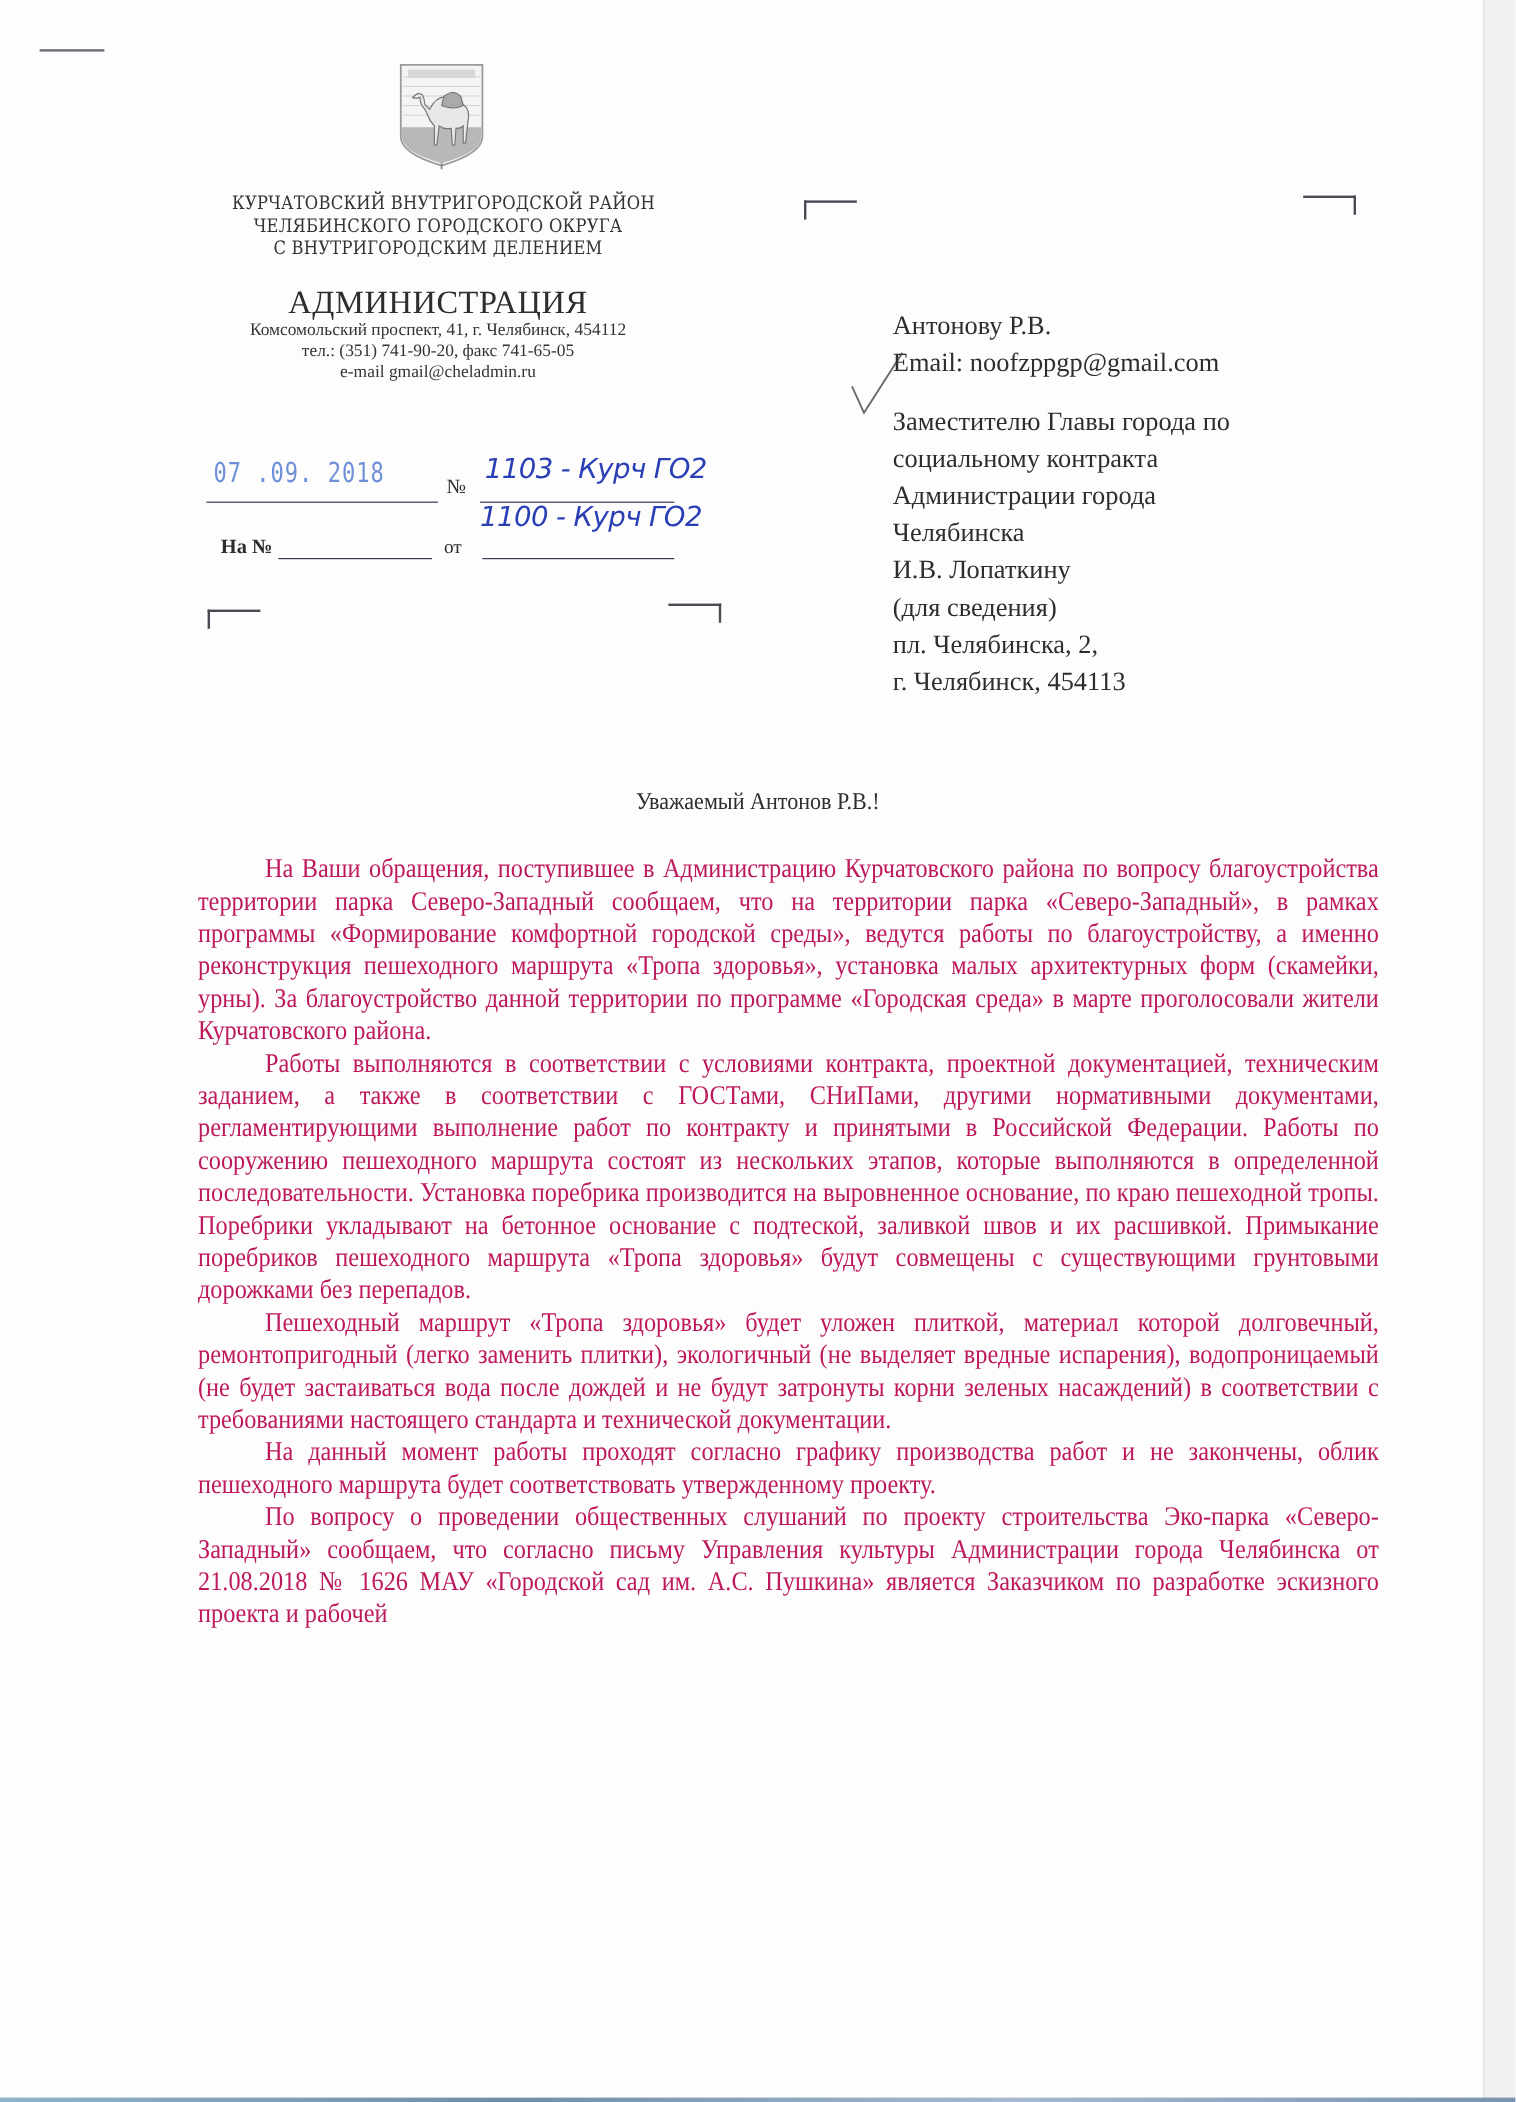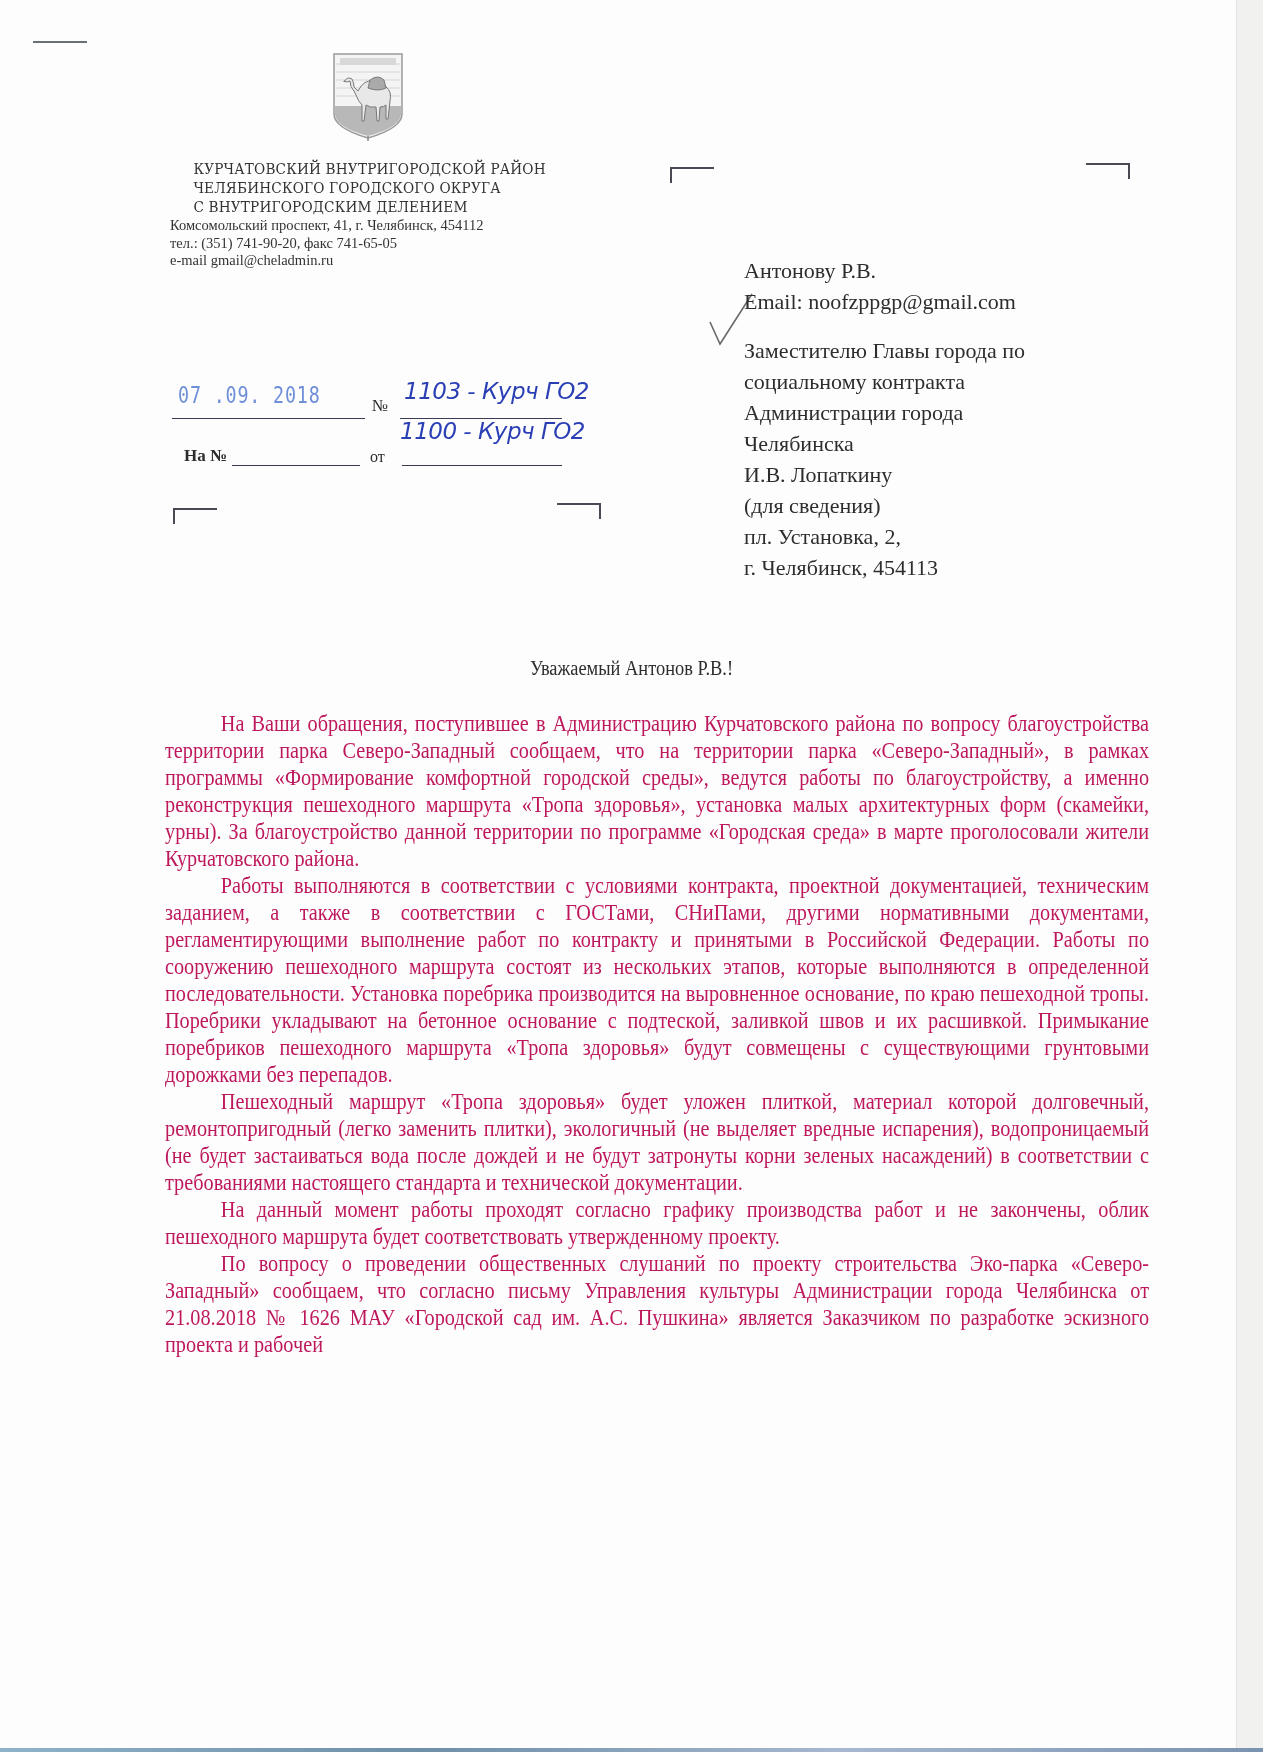--- a/index.html
+++ b/index.html
@@ -40,20 +40,21 @@
       position: absolute;
       left: 330px; top: 50px;
       width: 76px; height: 92px;
     }
 
     
     .org-block {
       position: absolute;
       left: 170px; top: 160px;
       width: 390px;
+      text-align: center;
     }
     .district-line {
       font-size: 15.5px;
       line-height: 19px;
       letter-spacing: 0.2px;
       color: #333;
       font-family: "DejaVu Serif", serif;
       transform: scaleX(0.88);
       transform-origin: center;
       white-space: nowrap;
@@ -179,20 +180,21 @@
   <path d="M5 56 H71 V64 Q71 77 38 86 Q5 77 5 64 Z" fill="#b8b8b8"></path>
   <path d="M14 32 q3 -6 8 -3 q2 4 2 8 l4 4 q6 -12 16 -10 q8 -2 12 6 q6 4 4 14 l-2 18 h-2 l0 -14 q-2 2 -6 2 l-1 14 h-2 l-1 -14 q-6 1 -10 -2 l-2 16 h-2 l0 -16 q-4 -4 -6 -10 l-2 -4 q-4 -4 -4 -10 q-4 2 -6 0 z" fill="#e8e8e8" stroke="#777" stroke-width="1"></path>
   <path d="M40 30 q8 -6 14 0 l2 8 q-8 4 -18 0 z" fill="#aaa" stroke="#666" stroke-width="0.8"></path>
   <line x1="38" y1="86" x2="38" y2="91" stroke="#888" stroke-width="1.5"></line>
 </svg>
 
 <div class="org-block">
   <div class="district-line">КУРЧАТОВСКИЙ ВНУТРИГОРОДСКОЙ РАЙОН</div>
   <div class="district-line">ЧЕЛЯБИНСКОГО ГОРОДСКОГО ОКРУГА</div>
   <div class="district-line">С ВНУТРИГОРОДСКИМ ДЕЛЕНИЕМ</div>
+  <div class="admin-title first">АДМИНИСТРАЦИЯ</div>
   <div class="contact-line">Комсомольский проспект, 41, г. Челябинск, 454112</div>
   <div class="contact-line">тел.: (351)  741-90-20, факс 741-65-05</div>
   <div class="contact-line">e-mail  gmail@cheladmin.ru</div>
 </div>
 
 <div class="stamp-date">07 .09. 2018</div>
 <div class="reg-line" style="left:172px; top:418px; width:193px;"></div>
 <div class="reg-row" style="left:372px; top:396px;">№</div>
 <div class="reg-line" style="left:400px; top:418px; width:162px;"></div>
 <div class="handwritten" style="left:404px; top:378px;">1103 - Курч ГО2</div>
@@ -215,21 +217,21 @@
 <div class="recipient-block">
   <div>Антонову Р.В.</div>
   <div>Email: noofzppgp@gmail.com</div>
   <div class="gap"></div>
   <div>Заместителю Главы города по</div>
   <div>социальному контракта</div>
   <div>Администрации города</div>
   <div>Челябинска</div>
   <div>И.В. Лопаткину</div>
   <div>(для сведения)</div>
-  <div>пл. Установка, 2,</div>
+  <div>пл. Челябинска, 2,</div>
   <div>г. Челябинск, 454113</div>
 </div>
 
 <div class="salutation">Уважаемый Антонов Р.В.!</div>
 
 <div class="letter-body">
   <p>На Ваши обращения, поступившее в Администрацию Курчатовского района по вопросу благоустройства территории парка Северо-Западный сообщаем, что на территории парка «Северо-Западный», в рамках программы «Формирование комфортной городской среды», ведутся работы по благоустройству, а именно реконструкция пешеходного маршрута «Тропа здоровья», установка малых архитектурных форм (скамейки, урны). За благоустройство данной территории по программе «Городская среда» в марте проголосовали жители Курчатовского района.</p>
   <p>Работы выполняются в соответствии с условиями контракта, проектной документацией, техническим заданием, а также в соответствии с ГОСТами, СНиПами, другими нормативными документами, регламентирующими выполнение работ по контракту и принятыми в Российской Федерации. Работы по сооружению пешеходного маршрута состоят из нескольких этапов, которые выполняются в определенной последовательности. Установка поребрика производится на выровненное основание, по краю пешеходной тропы. Поребрики укладывают на бетонное основание с подтеской, заливкой швов и их расшивкой. Примыкание поребриков пешеходного маршрута «Тропа здоровья» будут совмещены с существующими грунтовыми дорожками без перепадов.</p>
   <p>Пешеходный маршрут «Тропа здоровья» будет уложен плиткой, материал которой долговечный, ремонтопригодный (легко заменить плитки), экологичный (не выделяет вредные испарения), водопроницаемый (не будет застаиваться вода после дождей и не будут затронуты корни зеленых насаждений) в соответствии с требованиями настоящего стандарта и технической документации.</p>
   <p>На данный момент работы проходят согласно графику производства работ и не закончены, облик пешеходного маршрута будет соответствовать утвержденному проекту.</p>

